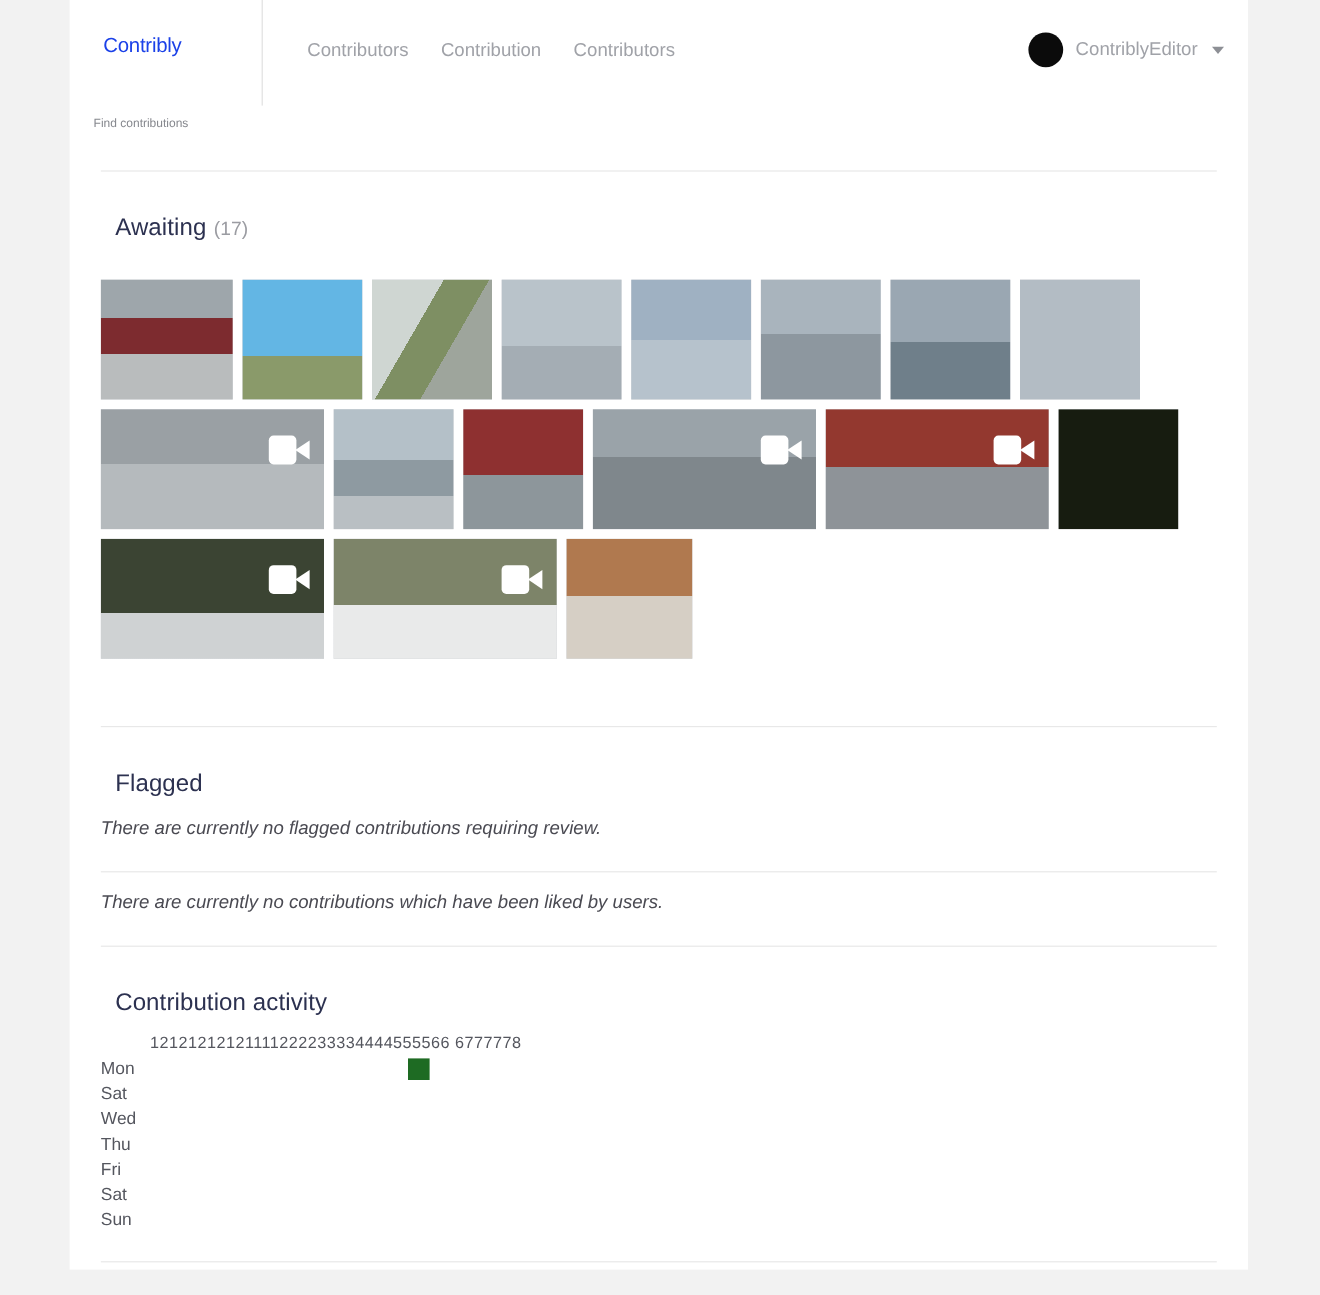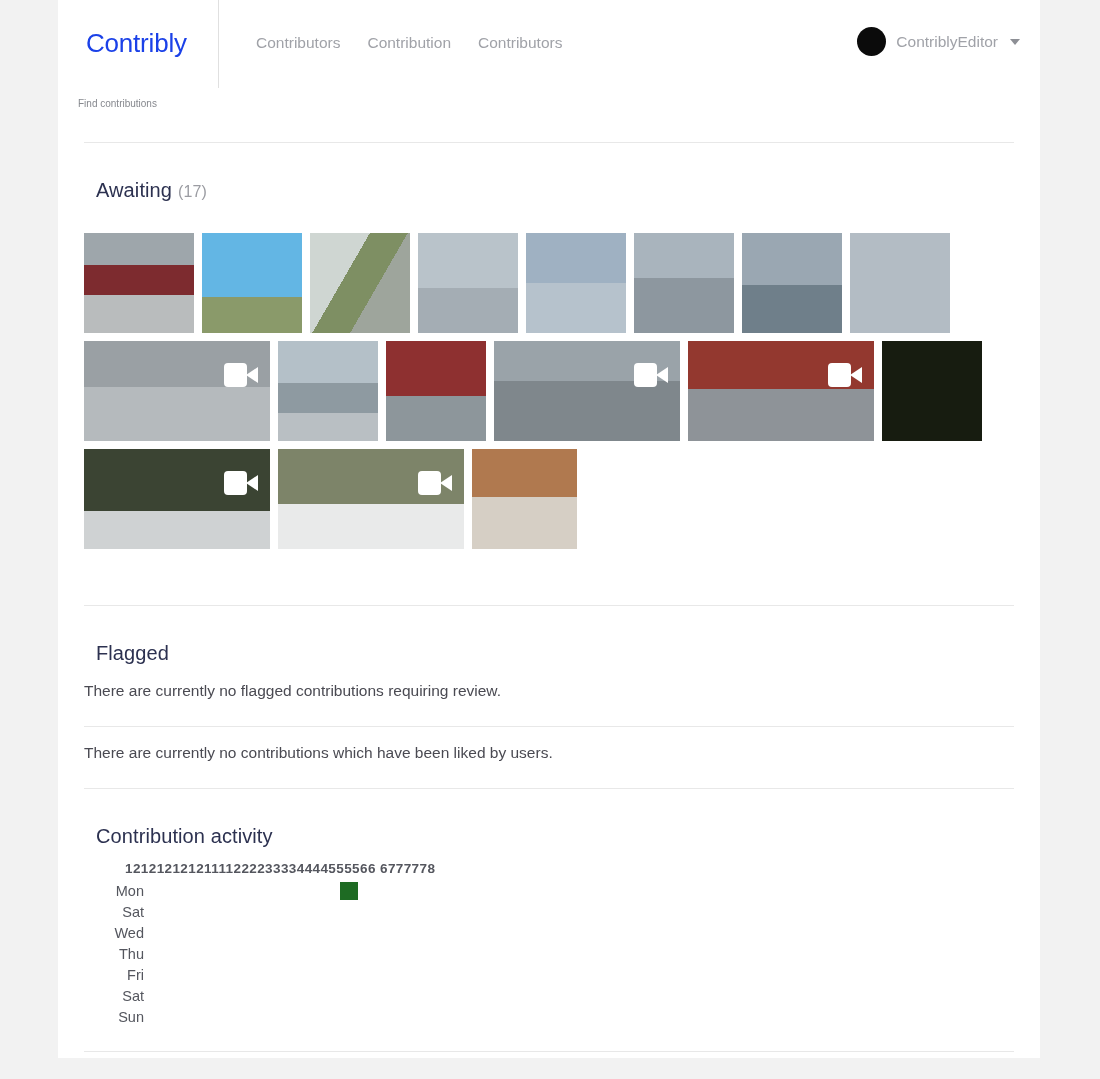--- a/index.html
+++ b/index.html
@@ -28,21 +28,21 @@
 
   
   .header {
     position: relative;
     height: 88px;
   }
   .brand {
     position: absolute;
     left: 28px;
     top: 28px;
-    font-size: 26px;
+    font-size: 17px;
     color: #1b41e8;
     letter-spacing: -0.2px;
     text-decoration: none;
     font-weight: 400;
   }
   .brand-divider {
     position: absolute;
     left: 160px;
     top: 0;
     width: 1px;
@@ -125,20 +125,21 @@
   .section-title .count {
     color: #9b9ca2;
     font-size: 16px;
     margin-left: 6px;
   }
   .empty-text {
     font-size: 15.5px;
     color: #4a4a52;
     margin: 17px 0 0 0;
     padding-bottom: 26px;
+    font-style: italic;
   }
 
   
   .thumbs {
     padding-top: 19px;
     padding-bottom: 48px;
   }
   .thumb-row {
     display: flex;
     gap: 8px;
@@ -184,33 +185,31 @@
   .activity {
     padding: 0 26px 24px 26px;
   }
   .months-row {
     font-size: 13.5px;
     color: #54565e;
     letter-spacing: 0.4px;
     margin: 13px 0 0 41px;
     white-space: pre;
     font-family: "Liberation Sans", sans-serif;
-    font-weight: bold;
   }
   .cal {
     position: relative;
     margin-top: 5px;
     height: 146px;
   }
   .daycol {
     position: absolute;
     left: 0;
     top: 0;
     width: 60px;
-    text-align: right;
   }
   .daycol div {
     height: 21px;
     line-height: 21px;
     font-size: 14.5px;
     color: #54565e;
   }
   .cells {
     position: absolute;
     left: 41px;

